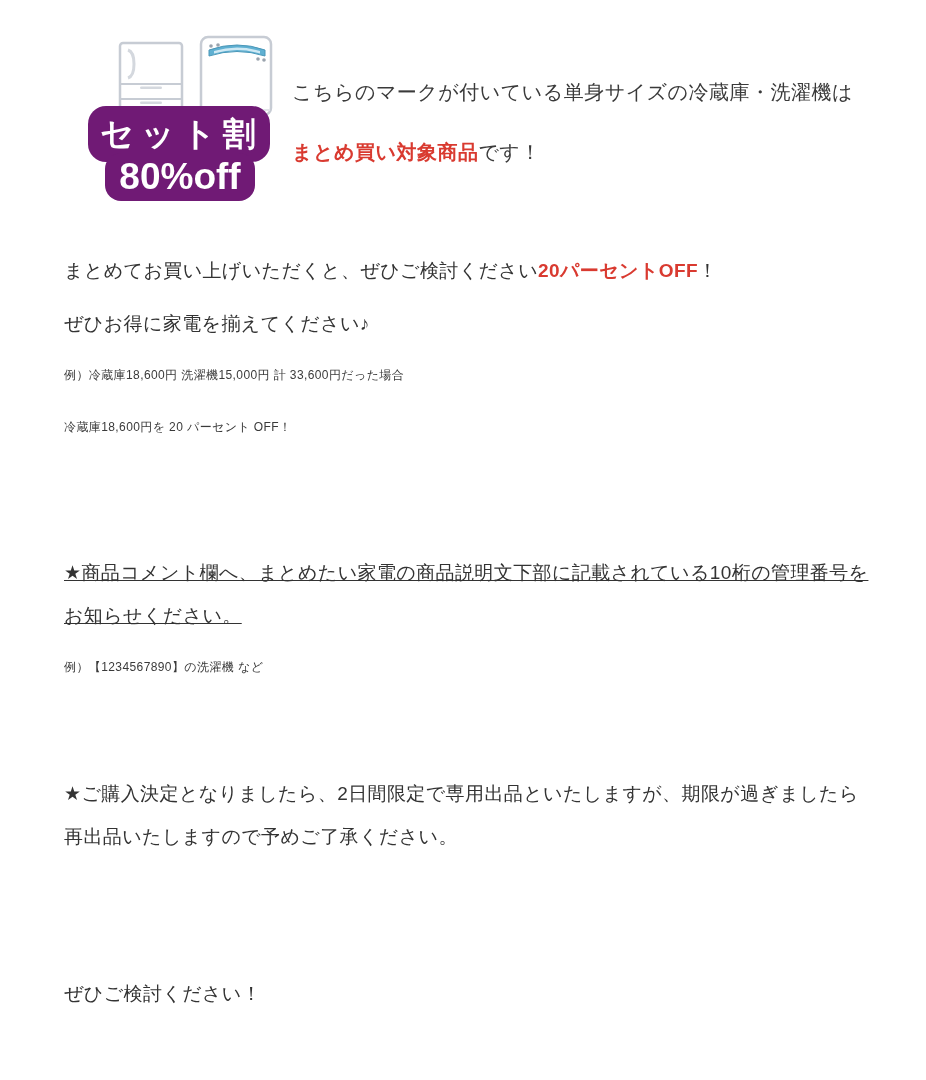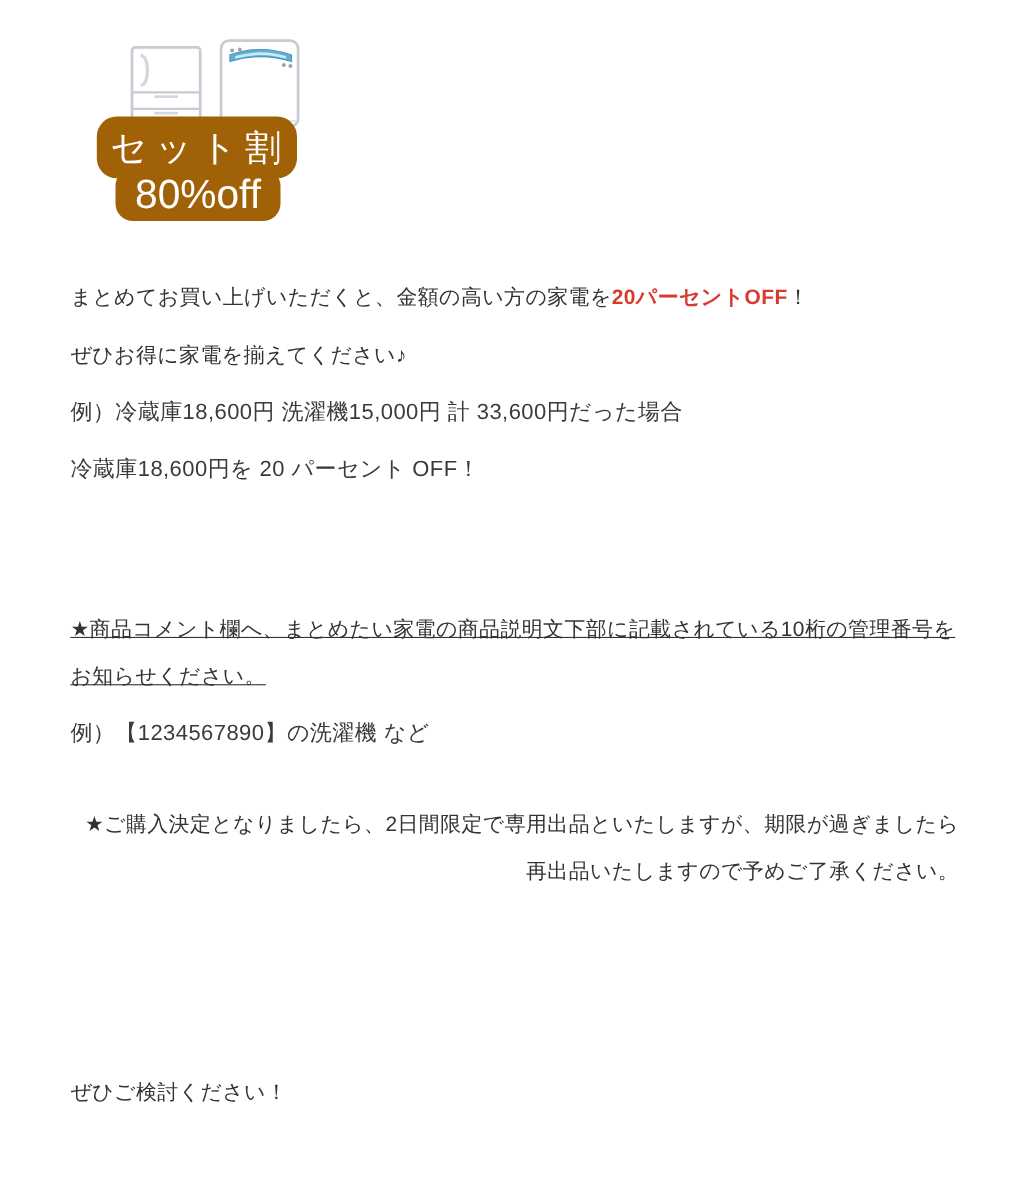--- a/index.html
+++ b/index.html
@@ -9,52 +9,52 @@
     background:#ffffff;
     font-family:"Liberation Sans","DejaVu Sans",sans-serif;
     color:#333333;
     overflow:hidden;
   }
   
   .appliances{position:absolute;left:116px;top:32px;display:flex;align-items:flex-end;}
   .appliances svg{display:block;}
   .badge{position:absolute;left:88px;top:106px;width:184px;}
   .badge-pill{
-    background:#a16207;color:#ffffff;
+    background:#701a75;color:#ffffff;
     display:flex;align-items:center;justify-content:center;
-    font-weight:400;
+    font-weight:700;
   }
   .badge-top{
     width:182px;height:56px;border-radius:18px;
     font-size:33px;letter-spacing:7px;padding-left:5px;box-sizing:border-box;
   }
   .badge-bottom{
     width:150px;height:48px;border-radius:16px;
     margin:-9px auto 0 auto;
     font-size:37px;letter-spacing:0px;
     position:relative;
   }
   .intro{position:absolute;left:292px;top:80px;font-size:20px;line-height:25px;color:#3a3a3a;letter-spacing:0.5px;}
   .intro-line2{margin-top:35px;}
   .red-bold{color:#d93a30;font-weight:700;}
   
   .para{
     position:absolute;left:64px;width:808px;
     font-size:19px;line-height:43px;color:#333333;letter-spacing:0.4px;
   }
-  .para.small{font-size:20px;color:#3a3a3a;}
+  .para.small{font-size:12px;color:#3a3a3a;}
   #p1{top:249px;}
   #p2{top:302px;}
   #ex1{top:354px;}
   #ex2{top:406px;}
   #ex3{top:457px;}
   #note1{top:551px;text-decoration:underline;}
   #ex4{top:646px;}
   #note2{top:689px;}
-  #note3{top:728px;text-align:right;}
+  #note3{top:772px;}
   #footer1{top:917px;}
   #footer2{top:972px;}
   .sparkle{display:inline-block;vertical-align:-3px;margin-left:3px;}
 </style>
 </head>
 <body>
 
 <div class="page">
 
   <div class="appliances">
@@ -82,22 +82,26 @@
         <line x1="8" y1="78" x2="74" y2="78" stroke="#e2e5e9" stroke-width="2"></line>
       </svg>
     </span>
   </div>
 
   <div class="badge">
     <div class="badge-pill badge-top">セット割</div>
     <div class="badge-pill badge-bottom">80%off</div>
   </div>
 
+  <div class="intro">
+    <div>こちらのマークが付いている単身サイズの冷蔵庫・洗濯機は</div>
+    <div class="intro-line2"><span class="red-bold">まとめ買い対象商品</span><span>です！</span></div>
+  </div>
 
-  <div id="p1" class="para"><span>まとめてお買い上げいただくと、金額の高い方の家電を</span><span class="red-bold">20パーセントOFF</span><span>！</span></div>
+  <div id="p1" class="para"><span>まとめてお買い上げいただくと、ぜひご検討ください</span><span class="red-bold">20パーセントOFF</span><span>！</span></div>
 
   <div id="p2" class="para">ぜひお得に家電を揃えてください♪</div>
 
   <div id="ex1" class="para small">例）冷蔵庫18,600円  洗濯機15,000円  計  33,600円だった場合</div>
   <div id="ex2" class="para small">冷蔵庫18,600円を 20 パーセント OFF！</div>
 
   <div id="note1" class="para">★商品コメント欄へ、まとめたい家電の商品説明文下部に記載されている10桁の管理番号をお知らせください。</div>
 
   <div id="ex4" class="para small">例）【1234567890】の洗濯機  など</div>
 

